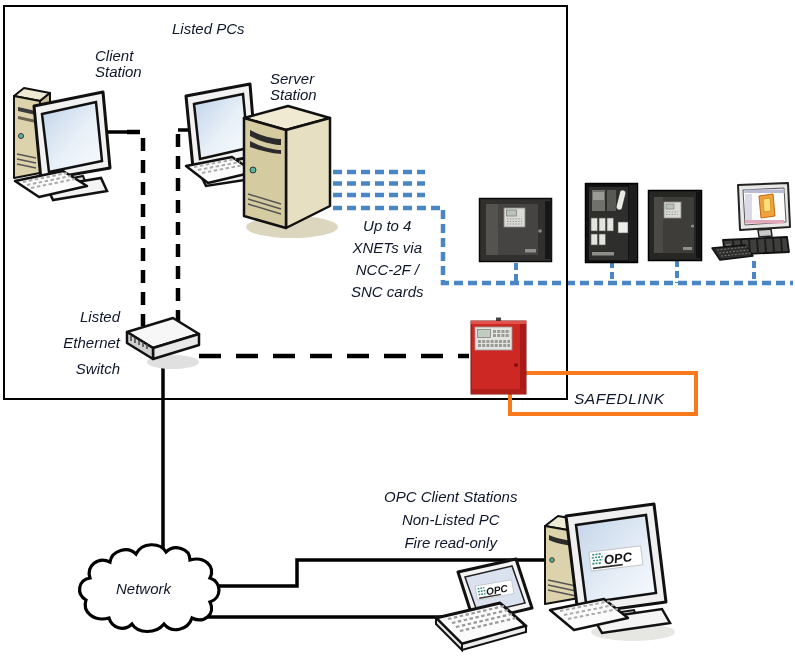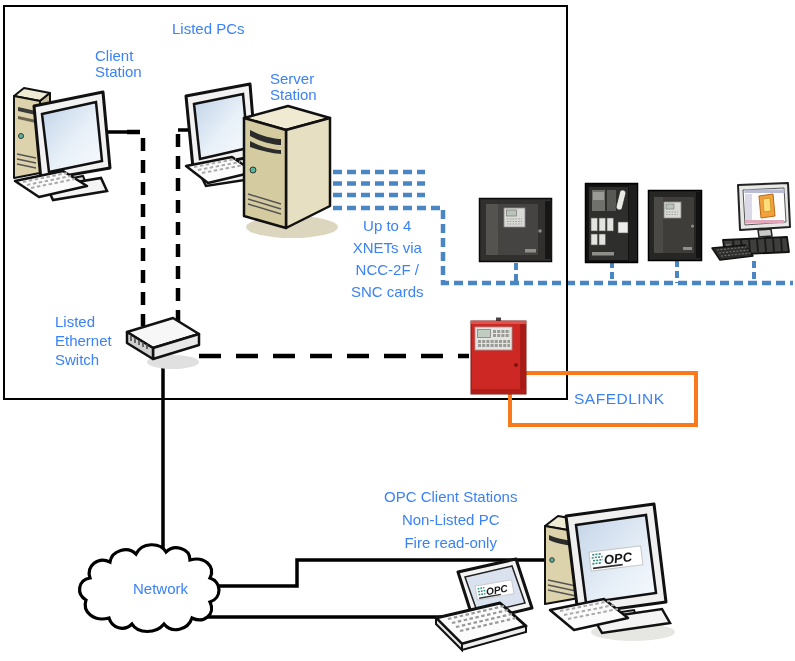--- a/index.html
+++ b/index.html
@@ -1,28 +1,28 @@
 <!DOCTYPE html>
 <html><head>
 <meta charset="utf-8">
 <style>
   html,body{margin:0;padding:0;background:#fff;}
   .stage{position:relative;width:795px;height:661px;background:#fff;overflow:hidden;
          font-family:"Liberation Sans", sans-serif;color:#1c1c1c;}
   .layer{position:absolute;left:0;top:0;}
   .dev{position:absolute;}
-  .label{position:absolute;white-space:pre-line;font-size:15px;line-height:16px;color:#3b82f6;}
+  .label{position:absolute;white-space:pre-line;font-size:15px;line-height:16px;color:#0f172a;font-style:italic;}
   .boundary{position:absolute;left:3px;top:5px;width:561px;height:391px;border:2px solid #000;background:transparent;}
-  .safedlink{position:absolute;left:508px;top:371px;width:190px;height:56px;border:4px solid #F87A1C;
+  .safedlink{position:absolute;left:508px;top:371px;width:190px;height:45px;border:4px solid #F87A1C;
              box-sizing:border-box;background:transparent;}
   .safedlink .label{position:static;display:block;padding-left:62px;line-height:48px;font-size:15.5px;letter-spacing:.5px;white-space:nowrap;}
-  .lbl-switch{text-align:left;line-height:19px;margin-top:8px;}
+  .lbl-switch{text-align:right;line-height:26px;}
   .lbl-xnet{line-height:22px;text-align:center;}
   .lbl-opc{line-height:23px;text-align:center;}
-  .lbl-net{text-align:right;width:72px;}
+  .lbl-net{text-align:left;width:72px;}
 </style>
 </head>
 <body>
 
 <div class="stage">
 
   <svg class="layer" width="795" height="661">
 
     <g stroke="#000" stroke-width="3.5" fill="none">
       <line x1="102" y1="132" x2="127" y2="132"></line>

